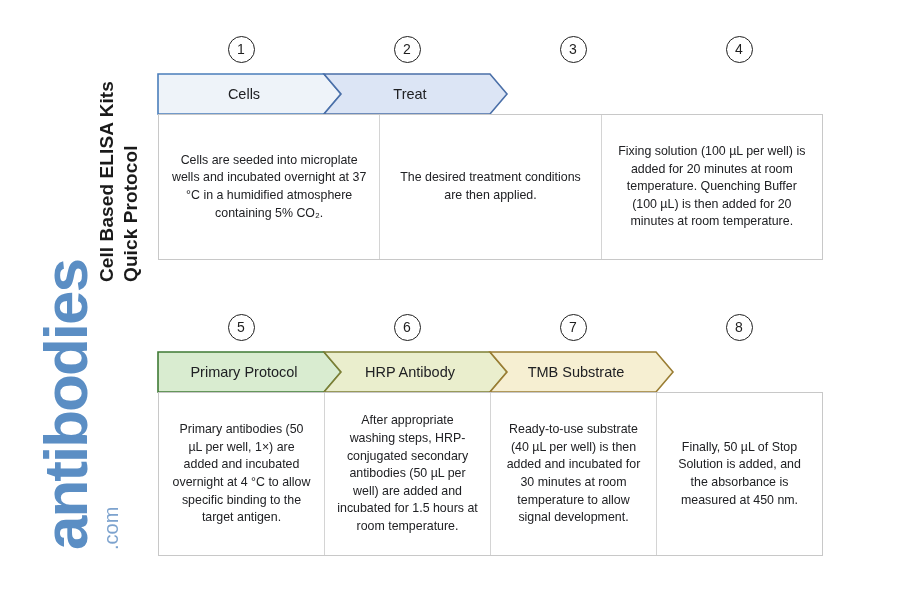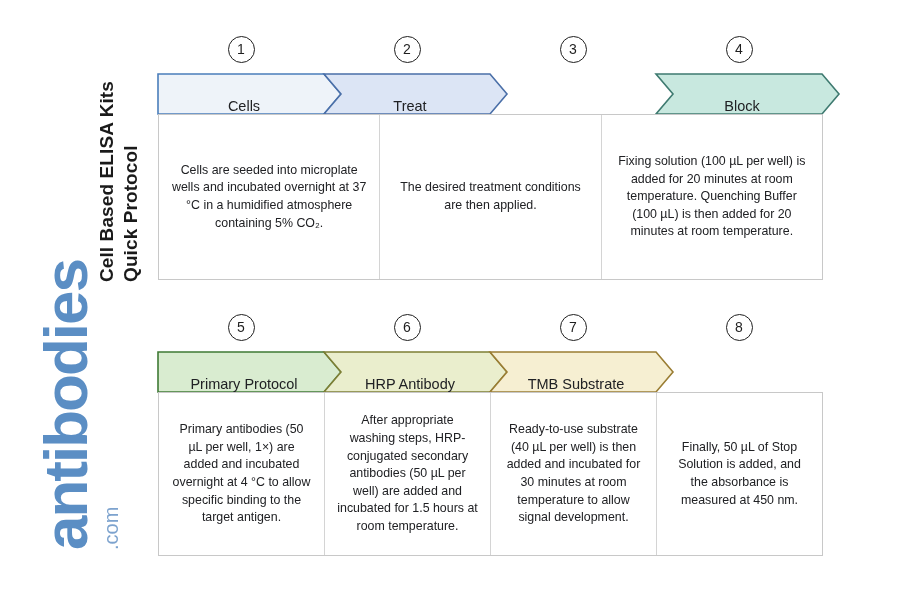--- a/index.html
+++ b/index.html
@@ -101,33 +101,33 @@
   .chev-strip {
     position: relative;
     height: 40px;
   }
   .chevron {
     position: absolute;
     top: 0;
     height: 40px;
     box-sizing: border-box;
     display: flex;
-    align-items: flex-end;
+    align-items: center;
     justify-content: center;
     font-size: 14.5px;
     color: #202124;
   }
   .chevron .lbl { position: relative; z-index: 2; padding-left: 6px; }
 
   .body-strip {
     position: relative;
     border: 1.5px solid #c8c8c8;
     background: #ffffff;
     box-sizing: border-box;
-    height: 166px;
+    height: 146px;
     width: 665px;
     display: flex;
   }
   #row-2 .body-strip { height: 164px; }
 
   .body-cell {
     flex: 1 1 0;
     box-sizing: border-box;
     border-right: 1.2px solid #d4d4d4;
     display: flex;
@@ -172,26 +172,20 @@
           <polygon points="0,0 166,0 183,20 166,40 0,40" fill="#eef3f9" stroke="#4a7ebb" stroke-width="1.6" stroke-linejoin="miter"></polygon>
         </svg>
         <span class="lbl">Cells</span>
       </div>
       <div class="chevron" style="left: 166px; width: 166px;">
         <svg class="chev-svg" width="183" height="40">
           <polygon points="0,0 166,0 183,20 166,40 0,40 17,20" fill="#dce5f5" stroke="#4a6fa8" stroke-width="1.6" stroke-linejoin="miter"></polygon>
         </svg>
         <span class="lbl">Treat</span>
       </div>
-      <div class="chevron" style="left: 498px; width: 166px;">
-        <svg class="chev-svg" width="183" height="40">
-          <polygon points="0,0 166,0 183,20 166,40 0,40 17,20" fill="#c8e8df" stroke="#3e7a70" stroke-width="1.6" stroke-linejoin="miter"></polygon>
-        </svg>
-        <span class="lbl">Block</span>
-      </div>
     </div>
   <div class="body-strip">
       <div class="body-cell">
         <p>Cells are seeded into microplate wells and incubated overnight at 37 °C in a humidified atmosphere containing 5% CO₂.</p>
       </div>
       <div class="body-cell">
         <p>The desired treatment conditions are then applied.</p>
       </div>
       <div class="body-cell">
         <p>Fixing solution (100 µL per well) is added for 20 minutes at room temperature. Quenching Buffer (100 µL) is then added for 20 minutes at room temperature.</p>

